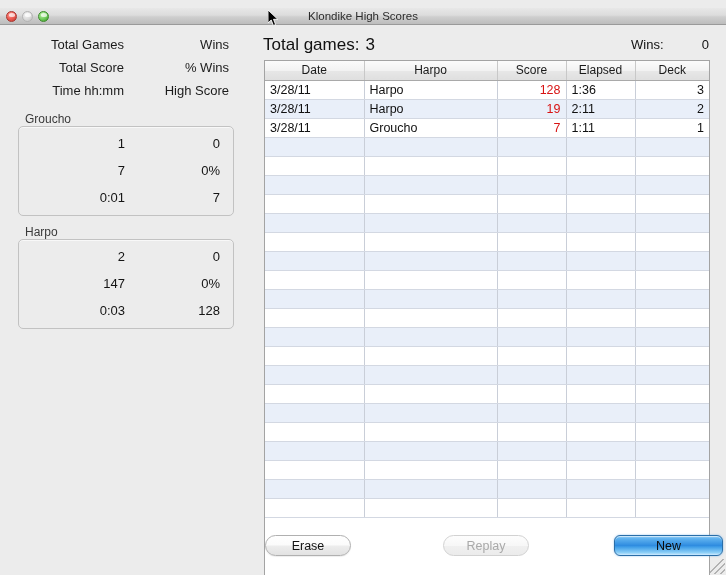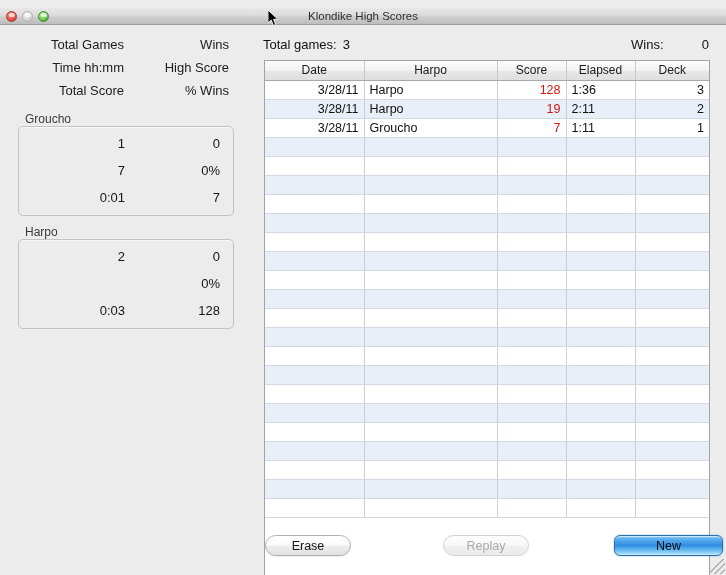--- a/index.html
+++ b/index.html
@@ -109,21 +109,21 @@
   .grp-a { left: 0;  width: 106px; }
   .grp-b { left: 110px; width: 91px; }
 
   
   .summary {
     position: absolute; left: 263px; top: 36px;
     width: 446px; height: 18px;
   }
   .sum-left {
     position: absolute; left: 0; top: 0;
-    font-size: 13px; color: #111; line-height: 18px;
+    font-size: 17px; color: #111; line-height: 18px;
   }
   .sum-left .val { margin-left: 6px; }
   .sum-right {
     position: absolute; right: 0; top: 0;
     font-size: 13px; color: #111; line-height: 18px;
     display: flex; align-items: center;
   }
   .sum-right .lbl { width: 52px; text-align: left; }
   .sum-right .val { width: 26px; text-align: right; }
 
@@ -163,21 +163,21 @@
     box-sizing: border-box;
     font-size: 12.5px;
     color: #111;
     white-space: nowrap;
     overflow: hidden;
   }
   table.scores tbody td:last-child { border-right: none; }
   table.scores tbody tr.alt td { background: #e9eff9; }
   table.scores tbody tr td { background: #ffffff; }
   table.scores tbody tr.alt td { background: #e9eff9; }
-  .c-date    { text-align: right; }
+  .c-date    { text-align: left; }
   .c-player  { text-align: left; }
   .c-score   { text-align: right; color: #d81313 !important; }
   .c-elapsed { }
   .c-deck    { text-align: right; }
 
   
   .btn {
     position: absolute;
     height: 21px;
     border-radius: 11px;
@@ -236,26 +236,26 @@
   <svg class="cursor" viewBox="0 0 12 18">
     <polygon points="0,0 0,13 3.2,10 5.4,15.5 7.6,14.6 5.5,9.3 9.8,9.3" fill="#000" stroke="#fff" stroke-width="0.9"></polygon>
   </svg>
 
   <div class="legend">
     <div class="legend-row">
       <span class="legend-a">Total Games</span>
       <span class="legend-b">Wins</span>
     </div>
     <div class="legend-row">
+      <span class="legend-a">Total Score</span>
+      <span class="legend-b">% Wins</span>
+    </div>
+    <div class="legend-row">
       <span class="legend-a">Time hh:mm</span>
       <span class="legend-b">High Score</span>
-    </div>
-    <div class="legend-row">
-      <span class="legend-a">Total Score</span>
-      <span class="legend-b">% Wins</span>
     </div>
   </div>
 
   <div class="group-title" style="top:113px;">Groucho</div>
   <div class="groupbox" style="top:126px; height:90px;">
     <div class="grp-row" style="margin-top:3px;">
       <span class="grp-a">1</span>
       <span class="grp-b">0</span>
     </div>
     <div class="grp-row">
@@ -268,20 +268,21 @@
     </div>
   </div>
 
   <div class="group-title" style="top:226px;">Harpo</div>
   <div class="groupbox" style="top:239px; height:90px;">
     <div class="grp-row" style="margin-top:3px;">
       <span class="grp-a">2</span>
       <span class="grp-b">0</span>
     </div>
     <div class="grp-row">
+      <span class="grp-a">147</span>
       <span class="grp-b">0%</span>
     </div>
     <div class="grp-row">
       <span class="grp-a">0:03</span>
       <span class="grp-b">128</span>
     </div>
   </div>
 
   <div class="summary">
     <div class="sum-left">

